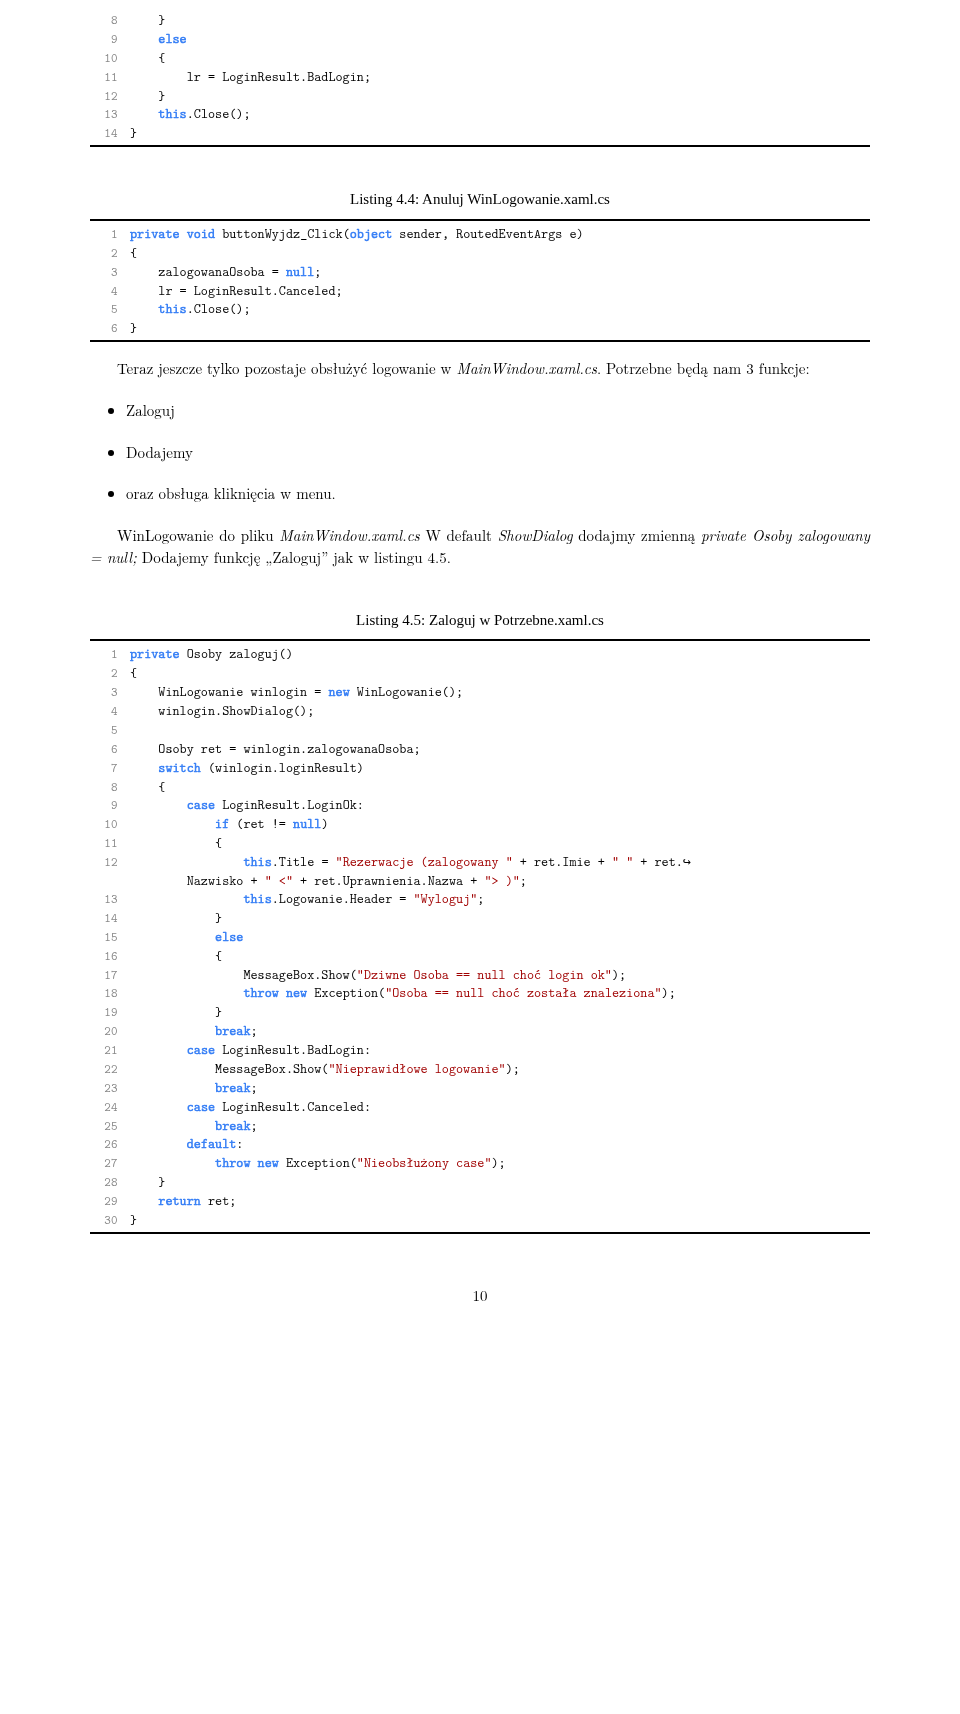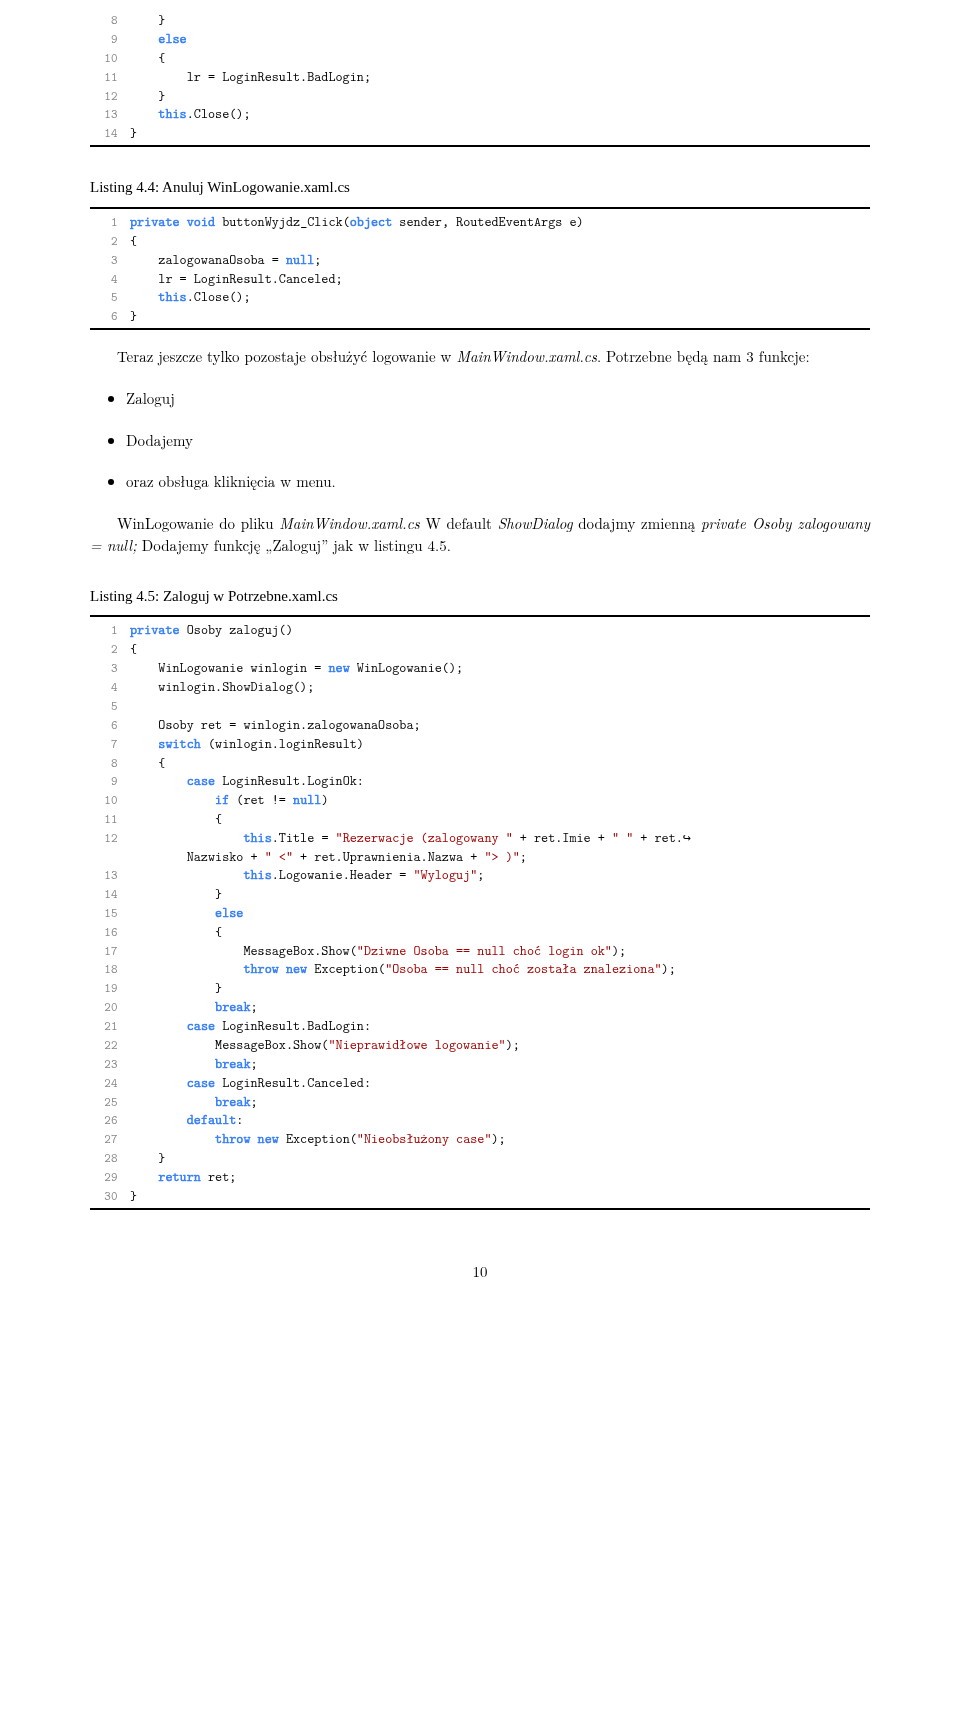--- a/index.html
+++ b/index.html
@@ -26,22 +26,22 @@
     margin-right: 1em;
     font-size: 12.5px;
   }
   .kw { color: #3b82f6; font-weight: bold; }
   .str { color: #a00000; }
   .hr  { border: 0; border-top: 0.6px solid #000; margin: 3px 0 0 0; }
   .hr2 { border: 0; border-top: 0.6px solid #000; margin: 0 0 3px 0; }
 
   .caption {
     font-family: "CMU Serif", Georgia, serif;
-    text-align: left;
-    margin: 30px 0 8px 0;
+    text-align: center;
+    margin: 42px 0 8px 0;
     font-size: 15px;
   }
   .para { text-align: justify; }
   .indent { text-indent: 1.8em; }
   ul.body-list { margin: 10px 0 10px 1.2em; padding-left: 1.2em; }
   ul.body-list li { margin: 20px 0; }
   .pagenum { text-align: center; margin-top: 50px; font-size: 15px; }
   .wrap-arrow { color: #000; }
   .it { font-style: italic; }
 </style>

